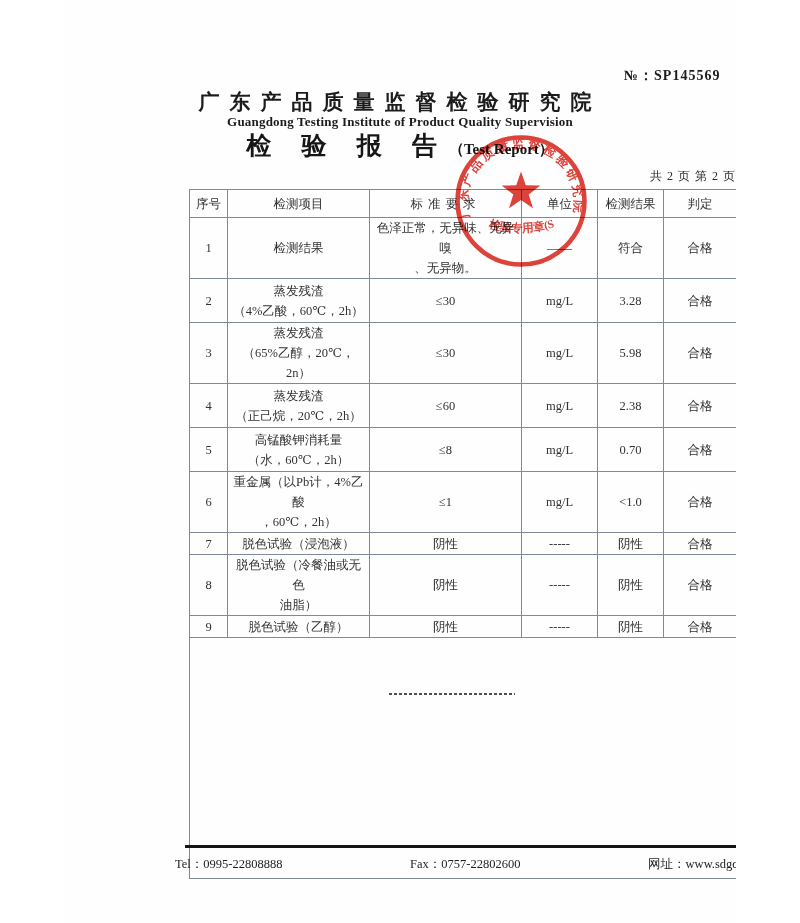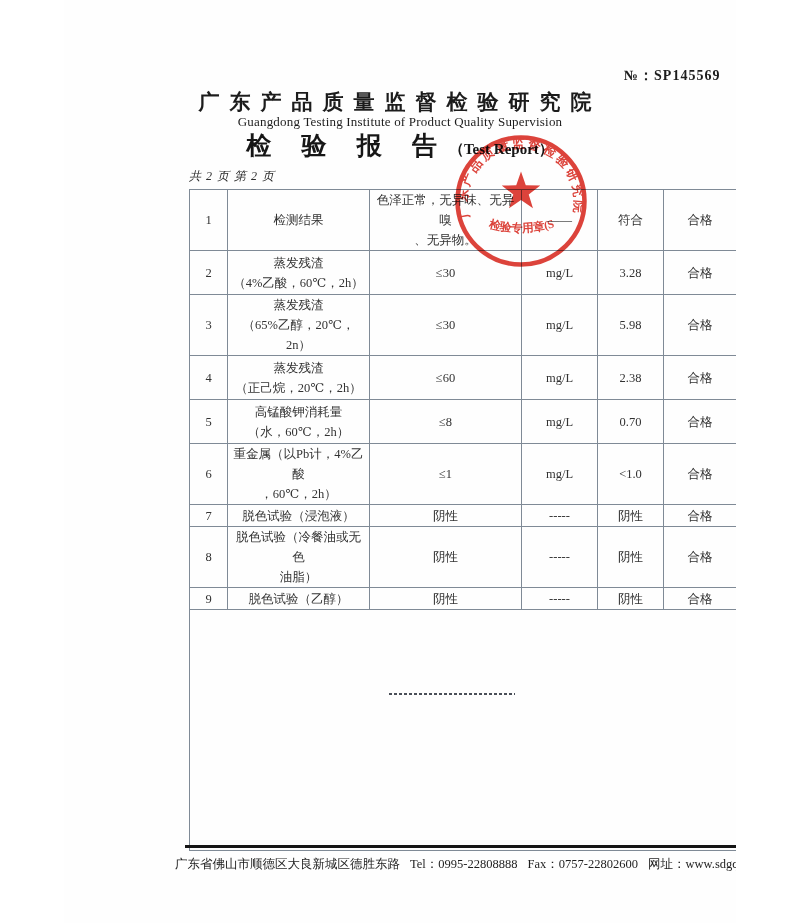--- a/index.html
+++ b/index.html
@@ -12,31 +12,31 @@
   .serial {
     position:absolute; top:67px; left:560px; font-size:14px; font-weight:bold;
     letter-spacing:1px; color:#1d1d1d;
   }
   .org-cn {
     position:absolute; top:88px; left:0; width:100%; text-align:center;
     font-size:21px; font-weight:bold; letter-spacing:10px; color:#1c1c1c;
   }
   .org-en {
     position:absolute; top:114px; left:0; width:100%; text-align:center;
-    font-size:13px; font-weight:normal; color:#1c1c1c; letter-spacing:0.2px;
+    font-size:13px; font-weight:bold; color:#1c1c1c; letter-spacing:0.2px;
   }
   .report-title {
     position:absolute; top:129px; left:0; width:100%; text-align:center;
     color:#161616; white-space:nowrap;
   }
   .report-title .cn { font-size:25px; font-weight:bold; letter-spacing:12px; }
   .report-title .en { font-size:15px; font-weight:bold; letter-spacing:0px; }
   .page-indicator {
-    position:absolute; top:168px; left:125px; width:547px; text-align:left;
-    font-size:12px; letter-spacing:1px; color:#2a2a2a;font-style:italic;
+    position:absolute; top:168px; left:125px; width:547px; text-align:right;
+    font-size:12px; letter-spacing:1px; color:#2a2a2a;
   }
   
   table.report {
     position:absolute; top:189px; left:125px; width:547px;
     border-collapse:collapse; table-layout:fixed; font-size:12.5px; color:#323232;
   }
   table.report th, table.report td {
     border:1px solid #7f8a96; text-align:center; vertical-align:middle;
     padding:0 3px; font-weight:normal; white-space:pre-line; line-height:1.6;
     overflow:hidden;
@@ -87,20 +87,28 @@
   <table class="report">
     <colgroup>
       <col style="width:38px">
         <col style="width:142px">
         <col style="width:152px">
       <col style="width:76px">
         <col style="width:66px">
         <col style="width:73px">
     </colgroup>
     <tbody>
+        <tr class="rh-head">
+      <th>序号</th>
+      <th>检测项目</th>
+      <th class="spaced">标准要求</th>
+      <th>单位</th>
+      <th>检测结果</th>
+      <th>判定</th>
+    </tr>
     <tr class="rh-tall">
       <td>1</td>
       <td>检测结果</td>
       <td>色泽正常，无异味、无异嗅
 、无异物。</td>
       <td>——</td>
       <td>符合</td>
       <td>合格</td>
     </tr>
     <tr class="rh-tall">
@@ -193,19 +201,18 @@
         <textPath href="#arcTop" startOffset="2" textLength="193">广东产品质量监督检验研究院</textPath>
       </text>
       <text font-size="11.5">
         <textPath href="#arcBottom" startOffset="3" textLength="70">检验专用章(S)</textPath>
       </text>
     </svg>
   </div>
 
   <div class="footer-line"></div>
   <div class="footer">
-    <span>广东省佛山市顺德区大良新城区德胜东路</span>
     <span>Tel：0995-22808888</span>
     <span>Fax：0757-22802600</span>
     <span>网址：www.sdgqi.cn</span>
   </div>
 
 </div>
 
 </body></html>

